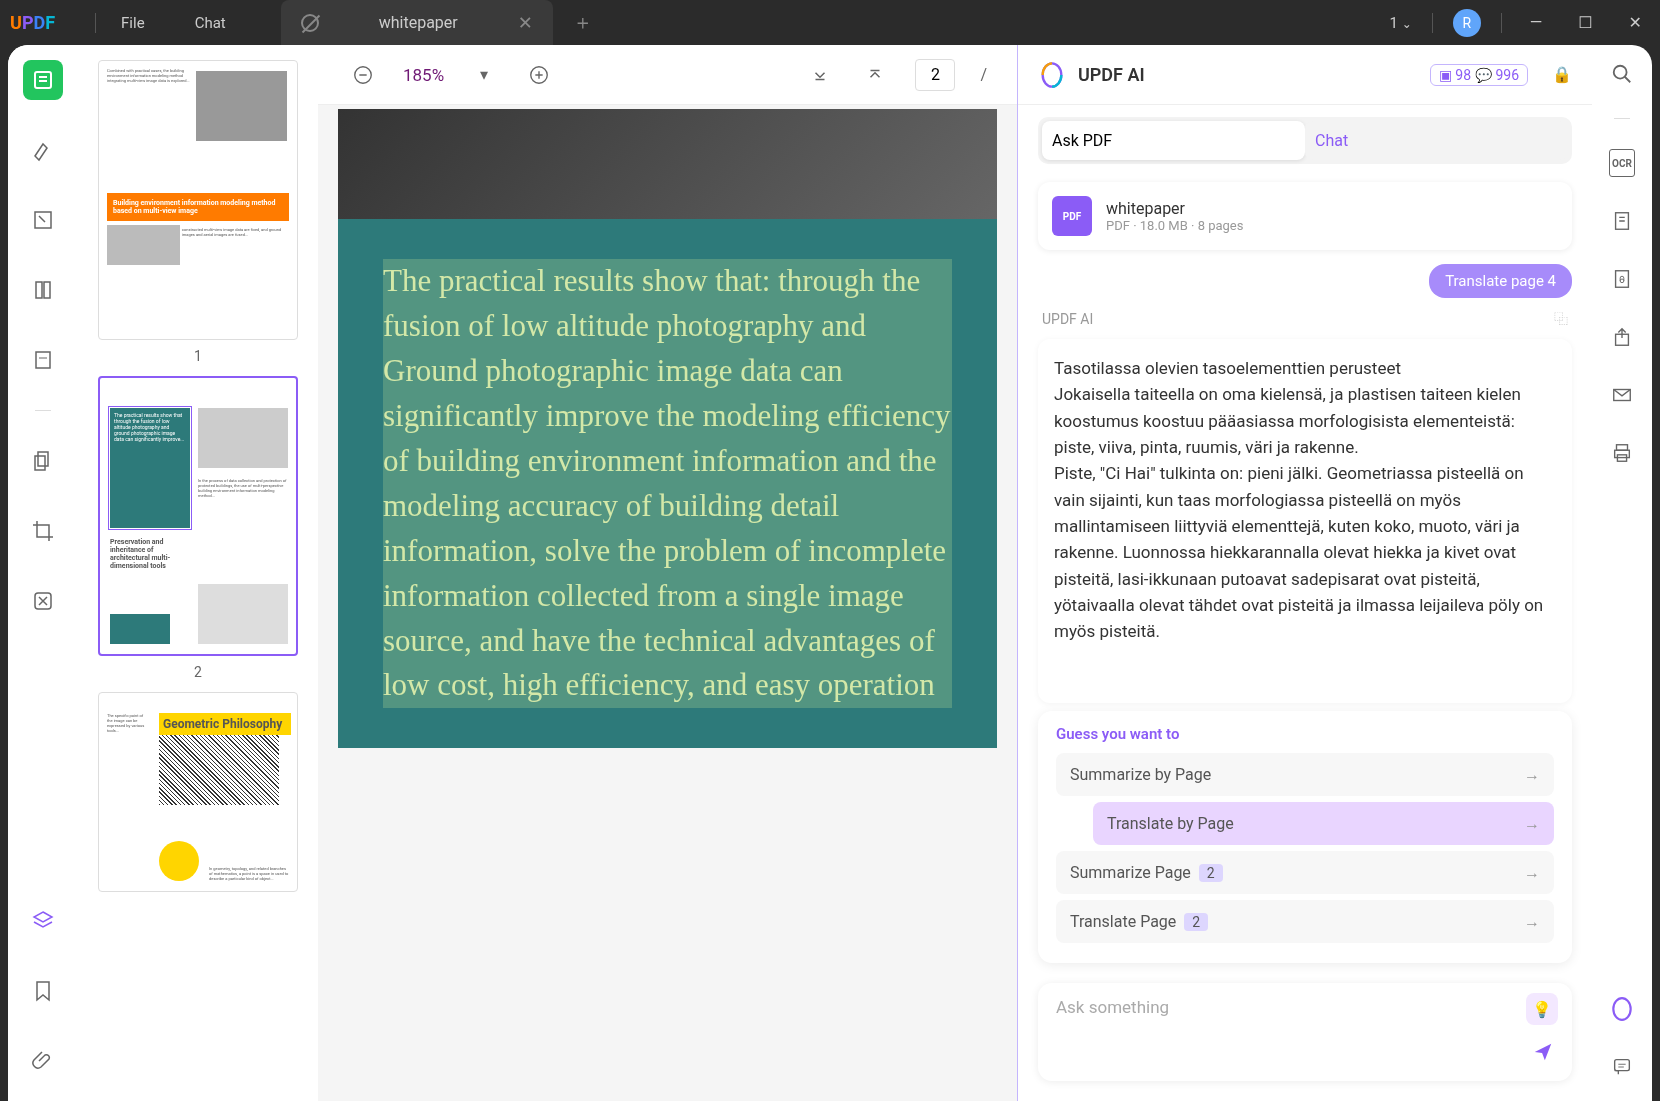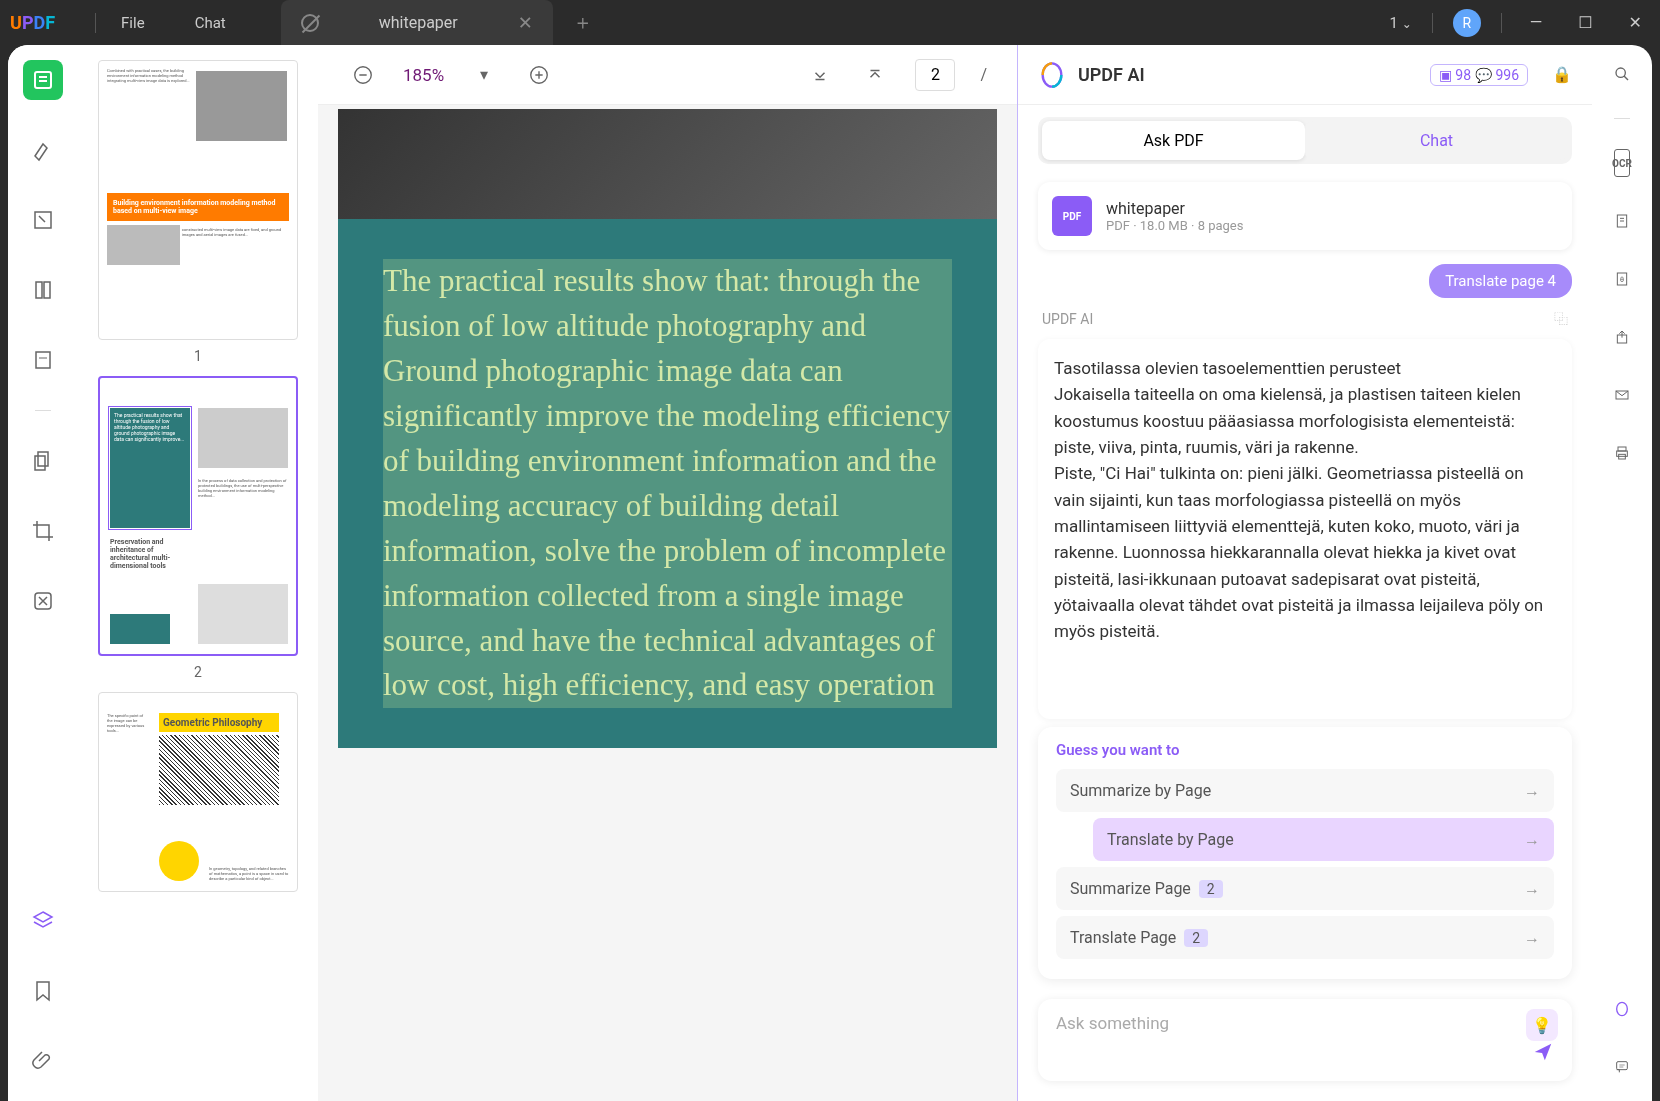--- a/index.html
+++ b/index.html
@@ -35,21 +35,21 @@
 .thumb { margin-bottom:12px; }
 .thumb-page { width:200px; height:280px; background:#fff; border:1px solid #ddd; border-radius:4px; cursor:pointer; padding:8px; font-size:6px; color:#555; overflow:hidden; position:relative; }
 .thumb-page.selected { border:2px solid #8b5cf6; }
 .thumb-num { text-align:center; font-size:14px; color:#666; margin-top:8px; }
 .thumb1-orange { background:#ff7b00; color:#fff; padding:6px; font-size:7px; font-weight:bold; margin-top:50px; }
 .thumb1-img { width:95px; height:70px; background:#999; float:right; margin:2px; }
 .thumb2-teal { background:#2d7a7a; width:80px; height:120px; padding:4px; color:#fff; font-size:5px; position:absolute; top:30px; left:10px; }
 .thumb2-purple { position:absolute; border:1px solid #8b5cf6; top:28px; left:8px; width:84px; height:124px; }
 .thumb2-title { position:absolute; top:160px; left:10px; font-size:7px; font-weight:bold; width:80px; }
 .thumb2-img { position:absolute; top:30px; right:8px; width:90px; height:60px; background:#ccc; }
-.thumb3-yellow { background:#ffd500; padding:4px; font-size:10px; font-weight:bold; position:absolute; top:20px; left:60px; width:120px; }
+.thumb3-yellow { background:#ffd500; padding:4px; font-size:12px; font-weight:bold; position:absolute; top:20px; left:60px; width:132px; }
 .thumb3-circle { position:absolute; bottom:10px; left:60px; width:40px; height:40px; background:#ffd500; border-radius:50%; }
 
 
 .docarea { flex:1; display:flex; flex-direction:column; background:#f5f5f5; }
 .toolbar { height:60px; background:#fff; display:flex; align-items:center; padding:0 30px; gap:25px; border-bottom:1px solid #eee; }
 .tb-btn { width:30px; height:30px; display:flex; align-items:center; justify-content:center; cursor:pointer; color:#666; }
 .zoom-val { font-size:17px; color:#701a75; }
 .page-input { width:40px; height:32px; border:1px solid #ddd; text-align:center; font-size:16px; border-radius:4px; }
 .doc-content { flex:1; padding:0 20px; overflow:hidden; }
 .doc-page { background:#fff; margin:4px auto; }
@@ -59,48 +59,48 @@
 .highlight { background:rgba(200,230,150,0.25); }
 
 
 .aipanel { width:575px; background:#fff; border-left:1px solid #c4b5fd; display:flex; flex-direction:column; }
 .ai-header { height:60px; display:flex; align-items:center; padding:0 20px; gap:12px; border-bottom:1px solid #eee; }
 .ai-logo { width:28px; height:28px; }
 .ai-title { font-size:18px; font-weight:600; color:#333; }
 .ai-badges { margin-left:auto; display:flex; gap:4px; border:1px solid #c4b5fd; border-radius:6px; padding:2px 8px; }
 .ai-badge { color:#8b5cf6; font-size:14px; display:flex; align-items:center; gap:3px; }
 .lock-icon { margin-left:12px; color:#bbb; }
-.ai-tab { flex:1; padding:10px; text-align:center; font-size:16px; cursor:pointer; border-radius:8px; }
+.ai-tab { flex:1; padding:10px; font-size:16px; cursor:pointer; border-radius:8px; }
 .ai-tab.active { background:#fff; box-shadow:0 1px 4px rgba(0,0,0,0.1); }
 .ai-tab:not(.active){ color:#8b5cf6; background:#f3f3f3; }
 .ai-tabs-wrap { background:#f3f3f3; border-radius:10px; padding:4px; margin:12px 20px; display:flex; }
 .file-card { margin:6px 20px; padding:14px; border-radius:12px; box-shadow:0 1px 6px rgba(0,0,0,0.08); display:flex; align-items:center; gap:14px; }
 .file-icon { width:40px; height:40px; background:#8b5cf6; border-radius:6px; display:flex; align-items:center; justify-content:center; color:#fff; font-size:10px; font-weight:bold; }
 .file-name { font-size:16px; color:#333; }
 .file-meta { font-size:13px; color:#999; }
 .translate-badge { margin:8px 20px 8px auto; background:#a78bfa; color:#fff; padding:8px 16px; border-radius:16px; font-size:15px; width:fit-content; }
 .ai-label { padding:4px 24px; color:#999; font-size:14px; display:flex; align-items:center; justify-content:space-between; }
 .copy-icon { color:#bbb; }
 .ai-response { margin:8px 20px; padding:16px; font-size:17px; line-height:1.55; color:#333; border-radius:12px; box-shadow:0 1px 6px rgba(0,0,0,0.05); flex:1; overflow:hidden; }
 .suggest-box { margin:0 20px 10px; padding:14px 18px; border-radius:14px; box-shadow:0 2px 12px rgba(0,0,0,0.08); background:#fff; }
 .suggest-title { color:#8b5cf6; font-size:15px; font-weight:600; margin-bottom:10px; }
 .suggest-item { padding:12px 14px; border-radius:8px; font-size:16px; color:#555; display:flex; align-items:center; justify-content:space-between; cursor:pointer; margin-bottom:6px; background:#f7f7f7; }
 .suggest-item.highlight-purple { background:#e9d5ff;margin-left:37px; }
 .suggest-arrow { color:#999; }
 .page-num-badge { background:#ddd6fe; color:#555; padding:1px 8px; border-radius:4px; font-size:14px; margin-left:8px; }
-.input-area { margin:10px 20px 20px; padding:14px 18px; border-radius:14px; box-shadow:0 1px 8px rgba(0,0,0,0.08); display:flex; flex-direction:column; gap:8px; position:relative;align-items:flex-end; }
+.input-area { margin:10px 20px 20px; padding:14px 18px; border-radius:14px; box-shadow:0 1px 8px rgba(0,0,0,0.08); display:flex; flex-direction:column; gap:24px; position:relative;align-items:flex-end; }
 .input-field { border:none; outline:none; font-size:17px; color:#333; width:100%; }
 .input-field::placeholder { color:#aaa; }
 .input-actions { display:flex; justify-content:flex-end; gap:10px; align-items:center; }
 .bulb { width:32px; height:32px; background:#f3e8ff; border-radius:8px; display:flex; align-items:center; justify-content:center; position:absolute; top:10px; right:14px; }
 .send-btn { color:#8b5cf6; }
 
 
 .rightbar { width:60px; display:flex; flex-direction:column; align-items:center; padding-top:15px; gap:30px; }
-.rb-icon { width:16px; height:28px; display:flex; align-items:center; justify-content:center; cursor:pointer; color:#666; }
+.rb-icon { width:26px; height:28px; display:flex; align-items:center; justify-content:center; cursor:pointer; color:#666; }
 .rightbar-bottom { margin-top:auto; margin-bottom:20px; display:flex; flex-direction:column; gap:30px; align-items:center; }
 
 .divider { width:1px; height:20px; background:#555; }
 </style>
 </head>
 <body>
 
 <div class="titlebar">
   <div class="logo"><span>U</span><span>P</span><span>D</span><span>F</span></div>
   <div class="divider"></div>

